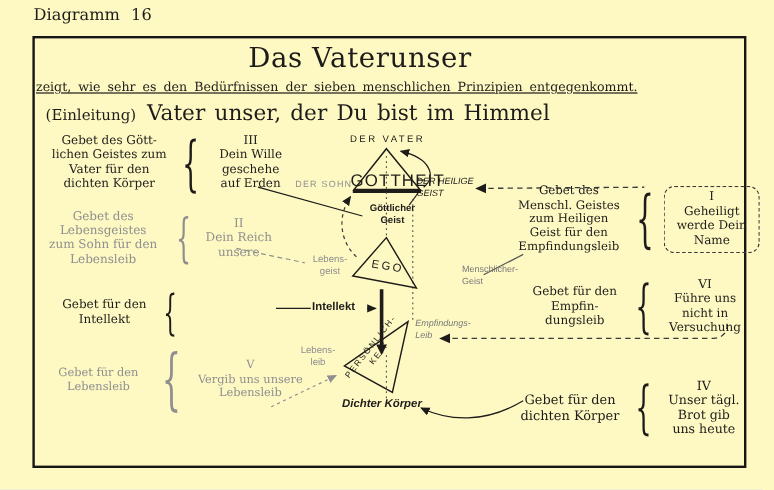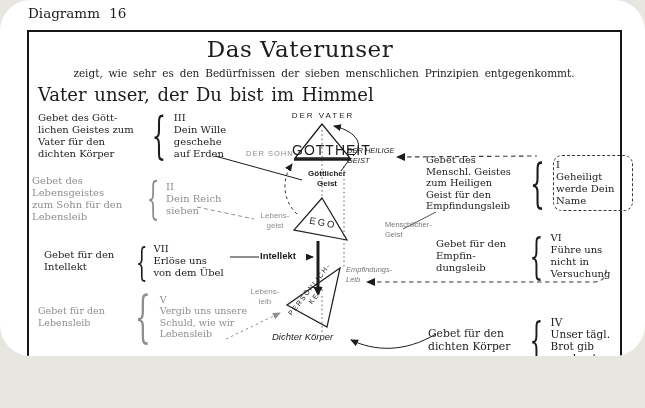--- a/index.html
+++ b/index.html
@@ -1,29 +1,29 @@
 <!DOCTYPE html>
 <html><head>
 <meta charset="utf-8">
 <style>
   html,body{margin:0;padding:0;background:#e8e6e1;}
-  .page{position:relative;width:645px;height:356px;background:#ffffff;
-        font-family:"DejaVu Serif","Liberation Serif",serif;color:#1e1c1a;overflow:hidden;border-radius:31px;}
+  .page{position:relative;width:645px;height:408px;background:#fef9c3;
+        font-family:"DejaVu Serif","Liberation Serif",serif;color:#1e1c1a;overflow:hidden;}
   .frame{position:absolute;left:27px;top:30px;width:591px;height:356px;
          border:2.5px solid #181614;background:transparent;}
   .diagram-label{position:absolute;left:28px;top:5px;font-size:13.5px;word-spacing:5px;}
   .title{position:absolute;left:60px;top:36px;width:480px;text-align:center;
          font-size:23px;letter-spacing:0.5px;}
-  .subtitle{position:absolute;left:30px;top:67px;width:588px;text-align:center;
-            font-size:10.5px;word-spacing:2.5px;}
+  .subtitle{position:absolute;left:30px;top:67px;width:588px;text-align:left;
+            font-size:10.5px;word-spacing:2.5px;text-decoration:underline;}
   .intro{position:absolute;left:38px;top:84px;display:flex;align-items:baseline;gap:9px;}
   .intro .pre{font-size:12.5px;}
   .intro .big{font-size:18px;word-spacing:2px;}
   .blk{position:absolute;display:flex;align-items:center;}
-  .blk .lbl,.blk .pry{text-align:left;font-size:10px;line-height:12px;}
+  .blk .lbl,.blk .pry{text-align:center;font-size:10px;line-height:12px;}
   .blk.small .lbl,.blk.small .pry{font-size:9.5px;line-height:11.5px;}
   .brace{display:flex;align-items:center;justify-content:center;
          font-family:"DejaVu Serif",serif;transform:scaleX(.45);margin:0 -1px;}
   .brace::before{content:"{";}
   .gray{color:#8f8f8f;}
   .slabel{position:absolute;font-family:"Liberation Sans","DejaVu Sans",sans-serif;
           font-size:7.5px;line-height:9.5px;}
   .ctr{text-align:center;}
   svg.overlay{position:absolute;left:0;top:0;pointer-events:none;}
   .prayer-boxed{border:1.4px dashed #3a3a3a;border-radius:9px;padding:3px 2px;}
@@ -82,20 +82,21 @@
     <line x1="399" y1="157" x2="537" y2="156" stroke="#3a3a3a" stroke-width="1.1" stroke-dasharray="4.5 3.5"></line>
     <polygon points="405,153 396,157 405,161" fill="#1e1c1a"></polygon>
 
     <path d="M369,282 L595,282 Q606,281 606,270 L606,266" fill="none" stroke="#3a3a3a" stroke-width="1.1" stroke-dasharray="4.5 3.5"></path>
     <polygon points="375,278 366,282 375,286" fill="#1e1c1a"></polygon>
   </svg>
 
   <div class="title">Das Vaterunser</div>
   <div class="subtitle">zeigt, wie sehr es den Bedürfnissen der sieben menschlichen Prinzipien entgegenkommt.</div>
   <div class="intro">
+    <span class="pre">(Einleitung)</span>
     <span class="big">Vater unser, der Du bist im Himmel</span>
   </div>
 
   <div class="blk" style="left:38px;top:107px;">
     <div class="lbl" style="width:106px;">
       <div>Gebet des Gött-</div>
         <div>lichen Geistes zum</div>
       <div>Vater für den</div>
         <div>dichten Körper</div>
     </div>
@@ -112,47 +113,41 @@
     <div class="lbl" style="width:108px;">
       <div>Gebet des</div>
         <div>Lebensgeistes</div>
       <div>zum Sohn für den</div>
         <div>Lebensleib</div>
     </div>
     <div class="brace" style="font-size:44px;"></div>
     <div class="pry" style="width:66px;">
       <div>II</div>
         <div>Dein Reich</div>
-      <div>sieben</div>
+      <div>unsere</div>
     </div>
   </div>
 
   <div class="blk" style="left:44px;top:238px;">
     <div class="lbl" style="width:86px;">
       <div>Gebet für den</div>
         <div>Intellekt</div>
     </div>
     <div class="brace" style="font-size:40px;"></div>
-    <div class="pry" style="width:80px;">
-      <div>VII</div>
-        <div>Erlöse uns</div>
-      <div>von dem Übel</div>
-    </div>
   </div>
 
   <div class="blk gray small" style="left:38px;top:284px;">
     <div class="lbl" style="width:88px;">
       <div>Gebet für den</div>
         <div>Lebensleib</div>
     </div>
     <div class="brace" style="font-size:56px;"></div>
     <div class="pry" style="width:98px;">
       <div>V</div>
         <div>Vergib uns unsere</div>
-      <div>Schuld, wie wir</div>
       <div>Lebensleib</div>
     </div>
   </div>
 
   <div class="blk" style="left:426px;top:153px;">
     <div class="lbl" style="width:96px;font-size:9.8px;line-height:11.5px;">
       <div>Gebet des</div>
         <div>Menschl. Geistes</div>
       <div>zum Heiligen</div>
         <div>Geist für den</div>
@@ -231,15 +226,15 @@
   <div class="slabel ctr" style="left:241px;top:287px;width:48px;color:#8f8f8f;font-size:8px;">
     <div>Lebens-</div>
       <div>leib</div>
   </div>
 
   <div class="slabel ctr" style="left:272px;top:283px;width:82px;font-size:7px;line-height:9px;letter-spacing:1.5px;transform:rotate(-52deg);">
     <div>PERSÖNLICH-</div>
       <div>KEIT</div>
   </div>
 
-  <div class="slabel" style="left:272px;top:332px;font-weight:normal;font-style:italic;font-size:9.5px;">Dichter Körper</div>
+  <div class="slabel" style="left:285px;top:332px;font-weight:bold;font-style:italic;font-size:9.5px;">Dichter Körper</div>
 
 </div>
 
 </body></html>

